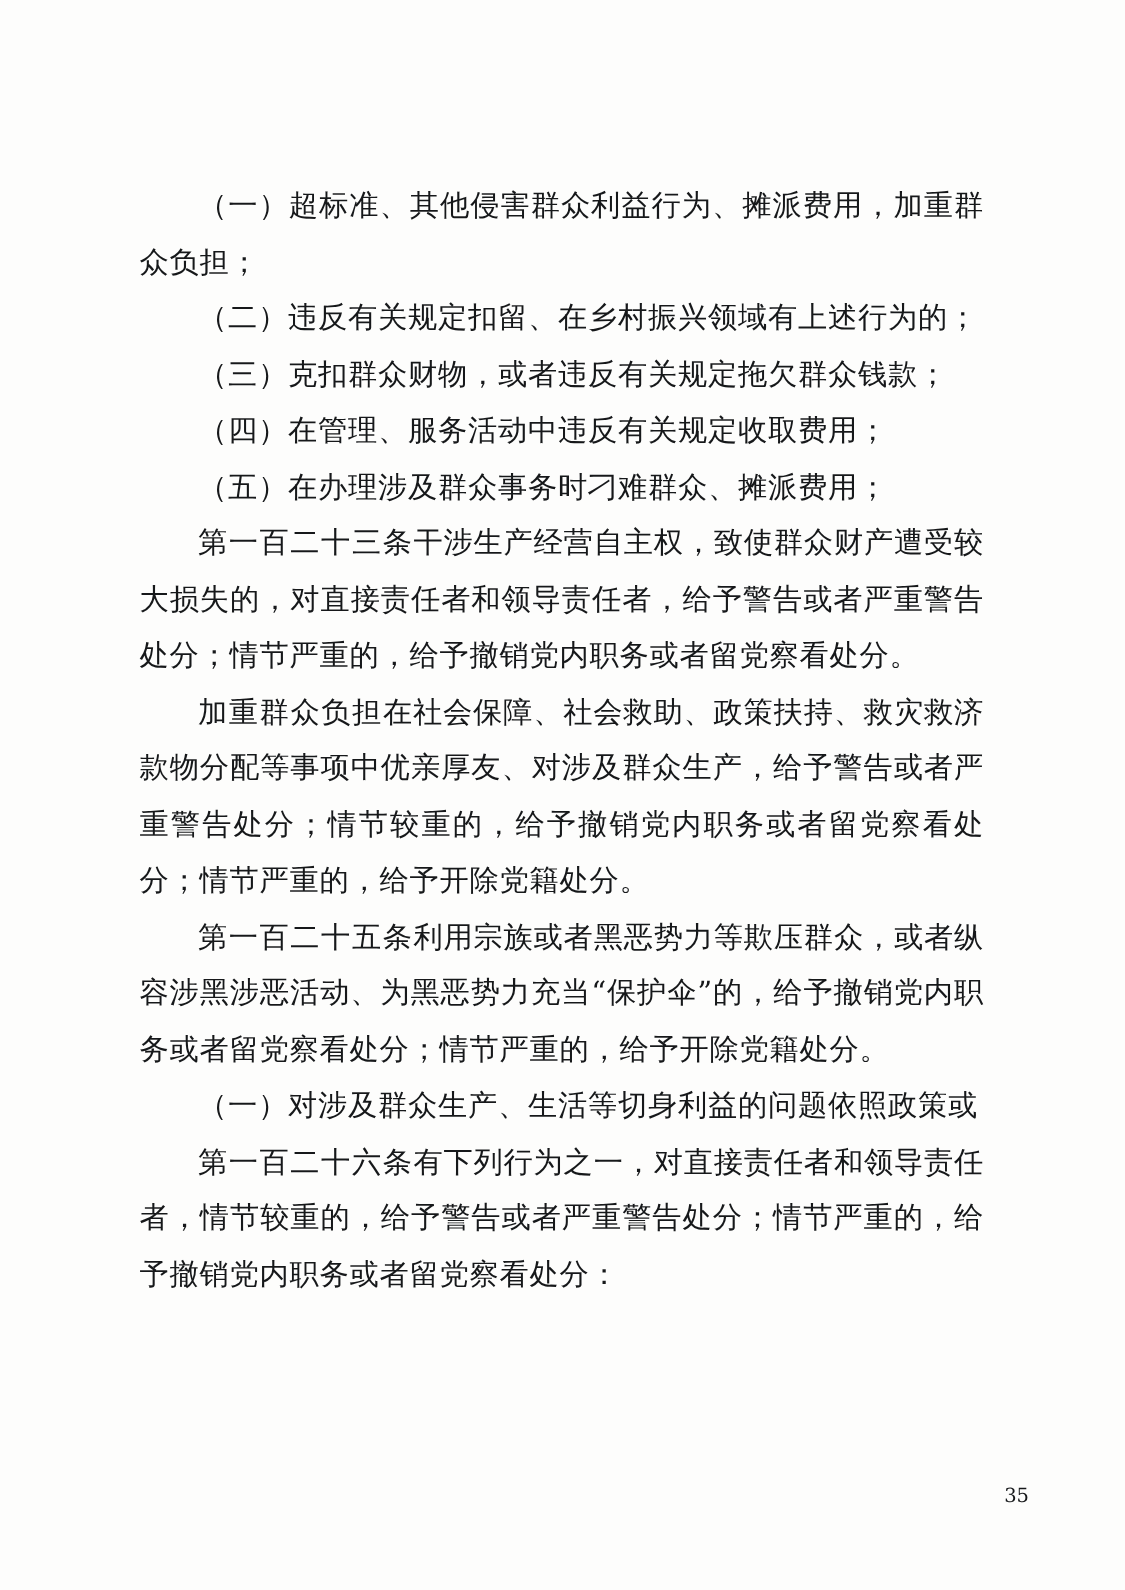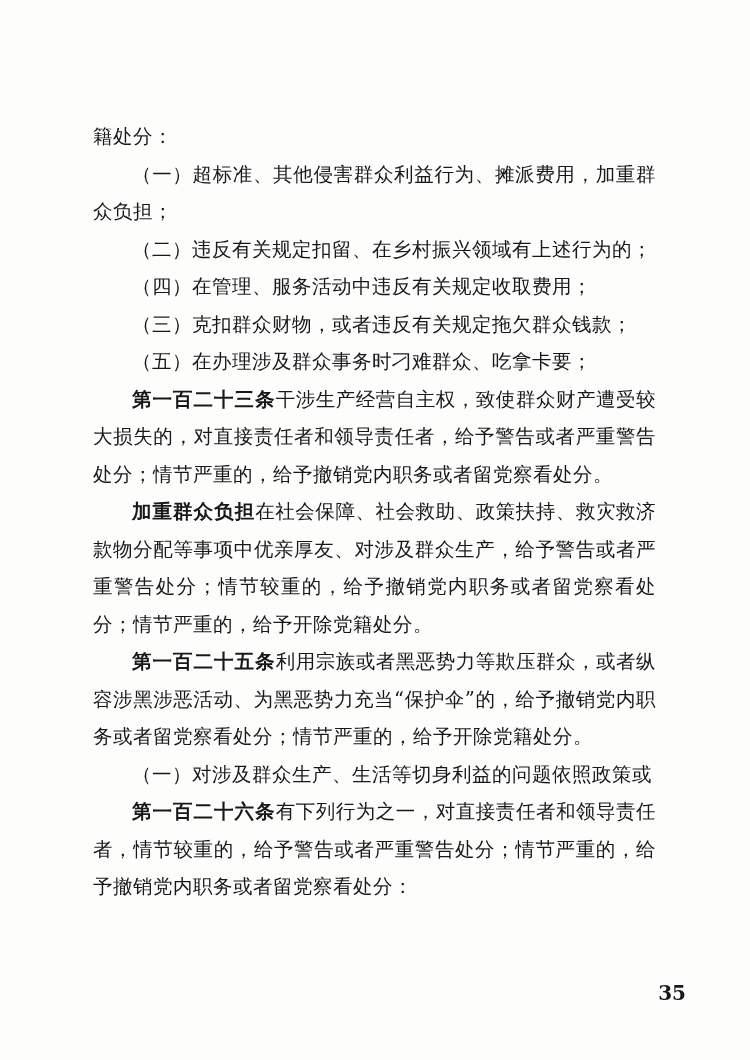--- a/index.html
+++ b/index.html
@@ -35,51 +35,49 @@
     letter-spacing: 0.5px;
     text-align: justify;
     text-justify: inter-ideograph;
     margin: 0;
     color: #16181a;
   }
   .indent2 {
     text-indent: 39px;
   }
   .article-label {
-    font-weight: bold;
+    font-weight: normal;
     letter-spacing: 1px;
   }
   .page-number {
     position: absolute;
     right: 64px;
     bottom: 55px;
-    font-size: 20px;
+    font-size: 13px;
     font-family: "DejaVu Serif", "Liberation Serif", serif;
     color: #16181a;
-    font-weight: bold;
   }
 </style>
 </head>
 <body>
 
 <div class="page">
 
   <div class="content">
 
-    <p class="para">籍处分：</p>
 
     <p class="para indent2">（一）超标准、其他侵害群众利益行为、摊派费用，加重群众负担；</p>
 
     <p class="para indent2">（二）违反有关规定扣留、在乡村振兴领域有上述行为的；</p>
 
+    <p class="para indent2">（三）克扣群众财物，或者违反有关规定拖欠群众钱款；</p>
+
     <p class="para indent2">（四）在管理、服务活动中违反有关规定收取费用；</p>
 
-    <p class="para indent2">（三）克扣群众财物，或者违反有关规定拖欠群众钱款；</p>
-
-    <p class="para indent2">（五）在办理涉及群众事务时刁难群众、吃拿卡要；</p>
+    <p class="para indent2">（五）在办理涉及群众事务时刁难群众、摊派费用；</p>
 
 
 
     <p class="para indent2"><span class="article-label">第一百二十三条</span><span>干涉生产经营自主权，致使群众财产遭受较大损失的，对直接责任者和领导责任者，给予警告或者严重警告处分；情节严重的，给予撤销党内职务或者留党察看处分。</span></p>
 
     <p class="para indent2"><span class="article-label">加重群众负担</span><span>在社会保障、社会救助、政策扶持、救灾救济款物分配等事项中优亲厚友、对涉及群众生产，给予警告或者严重警告处分；情节较重的，给予撤销党内职务或者留党察看处分；情节严重的，给予开除党籍处分。</span></p>
 
     <p class="para indent2"><span class="article-label">第一百二十五条</span><span>利用宗族或者黑恶势力等欺压群众，或者纵容涉黑涉恶活动、为黑恶势力充当“保护伞”的，给予撤销党内职务或者留党察看处分；情节严重的，给予开除党籍处分。</span></p>
 
     <p class="para indent2">（一）对涉及群众生产、生活等切身利益的问题依照政策或</p>

